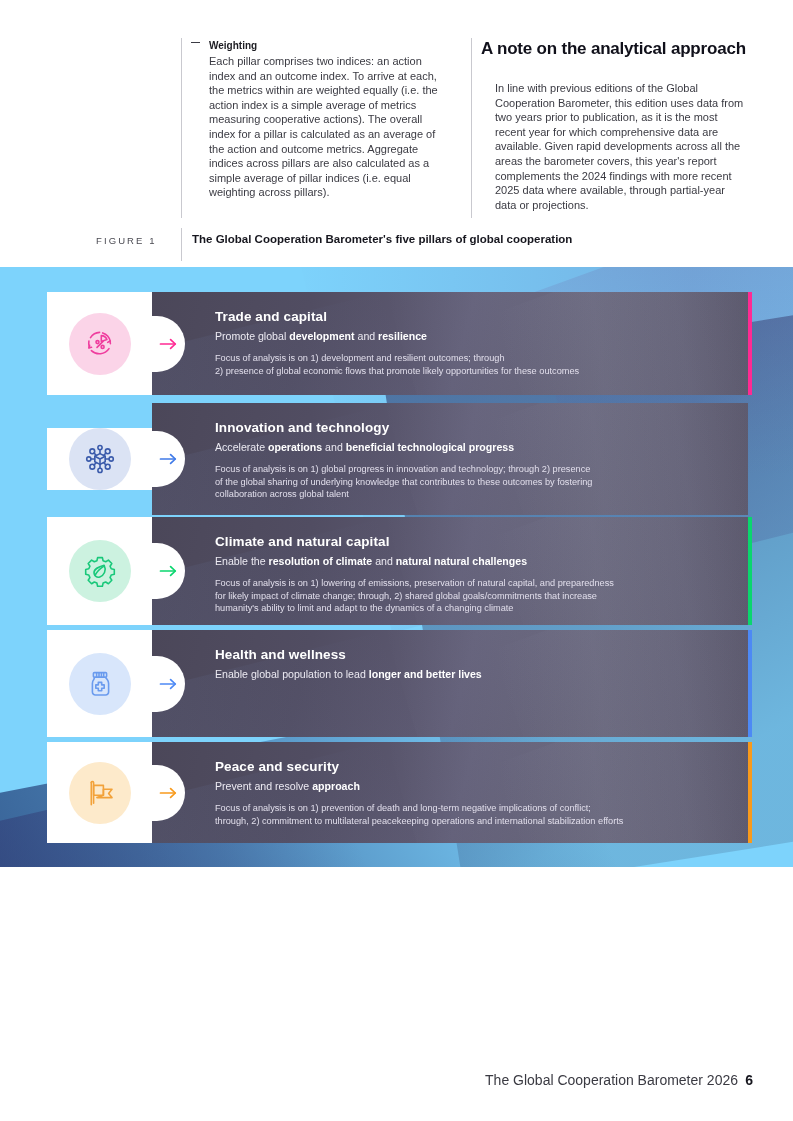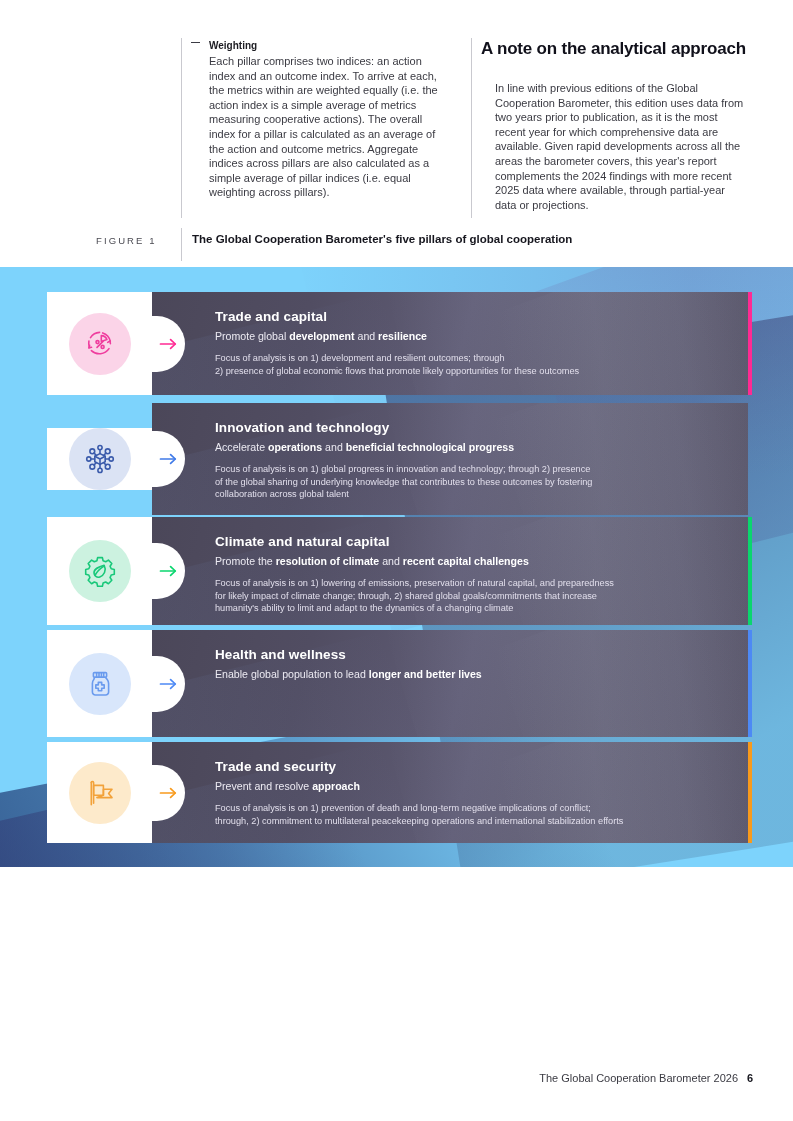--- a/index.html
+++ b/index.html
@@ -141,21 +141,21 @@
     font-size:10.6px;color:#eceaf2;line-height:14px;margin:0 0 9px 0;
   }
   .p-sub b{font-weight:bold;color:#ffffff;}
   .p-desc{
     font-size:9.2px;color:#e2dfec;line-height:12.6px;margin:0;
   }
 
   
   .footer{
     position:absolute;left:0;top:1072px;width:793px;height:20px;
-    font-size:11px;color:#3a3a42;
+    font-size:14px;color:#3a3a42;
   }
   .foot-title{position:absolute;right:55px;top:0;}
   .foot-page{position:absolute;right:40px;top:0;font-weight:bold;color:#16161e;}
 </style>
 </head>
 <body>
 
 <div class="intro">
 
   <div class="col-left">
@@ -287,21 +287,21 @@
             <div class="bsheen bs2"></div>
           </div>
           <div class="notch">
             <svg width="19" height="14" viewBox="0 0 19 14">
               <line x1="1.5" y1="7" x2="16" y2="7" stroke="#0ad66e" stroke-width="1.7" stroke-linecap="round"></line>
               <polyline points="11.6,2.6 16.3,7 11.6,11.4" fill="none" stroke="#0ad66e" stroke-width="1.7" stroke-linecap="round" stroke-linejoin="round"></polyline>
             </svg>
           </div>
           <div class="card-text">
             <p class="p-title">Climate and natural capital</p>
-            <p class="p-sub"><span>Promote the </span><b>resolution of climate</b><span> and </span><b>recent capital challenges</b></p>
+            <p class="p-sub"><span>Enable the </span><b>resolution of climate</b><span> and </span><b>natural natural challenges</b></p>
             <p class="p-desc">Focus of analysis is on 1) lowering of emissions, preservation of natural capital, and preparedness<br>for likely impact of climate change; through, 2) shared global goals/commitments that increase<br>humanity's ability to limit and adapt to the dynamics of a changing climate</p>
           </div>
         </div>
         <div class="accent" style="background: rgb(10, 214, 110);"></div>
       </div>
       <div class="card" style="top: 363px; height: 107px;">
         <div class="icon-panel">
           <div class="icon-blob" style="background: rgb(216, 230, 251);">
             <svg width="40" height="40" viewBox="0 0 40 40">
               <rect fill="none" stroke="#6a9bee" stroke-width="1.6" stroke-linecap="round" stroke-linejoin="round" x="13.4" y="8.6" width="13.2" height="4.6" rx="1"></rect>
@@ -351,21 +351,21 @@
             <div class="bsheen bs1"></div>
             <div class="bsheen bs2"></div>
           </div>
           <div class="notch">
             <svg width="19" height="14" viewBox="0 0 19 14">
               <line x1="1.5" y1="7" x2="16" y2="7" stroke="#f89a1c" stroke-width="1.7" stroke-linecap="round"></line>
               <polyline points="11.6,2.6 16.3,7 11.6,11.4" fill="none" stroke="#f89a1c" stroke-width="1.7" stroke-linecap="round" stroke-linejoin="round"></polyline>
             </svg>
           </div>
           <div class="card-text">
-            <p class="p-title">Trade and security</p>
+            <p class="p-title">Peace and security</p>
             <p class="p-sub"><span>Prevent and resolve </span><b>approach</b></p>
             <p class="p-desc">Focus of analysis is on 1) prevention of death and long-term negative implications of conflict;<br>through, 2) commitment to multilateral peacekeeping operations and international stabilization efforts</p>
           </div>
         </div>
         <div class="accent" style="background: rgb(248, 154, 28);"></div>
       </div>
     </div>
 </div>
 
 <div class="footer">

